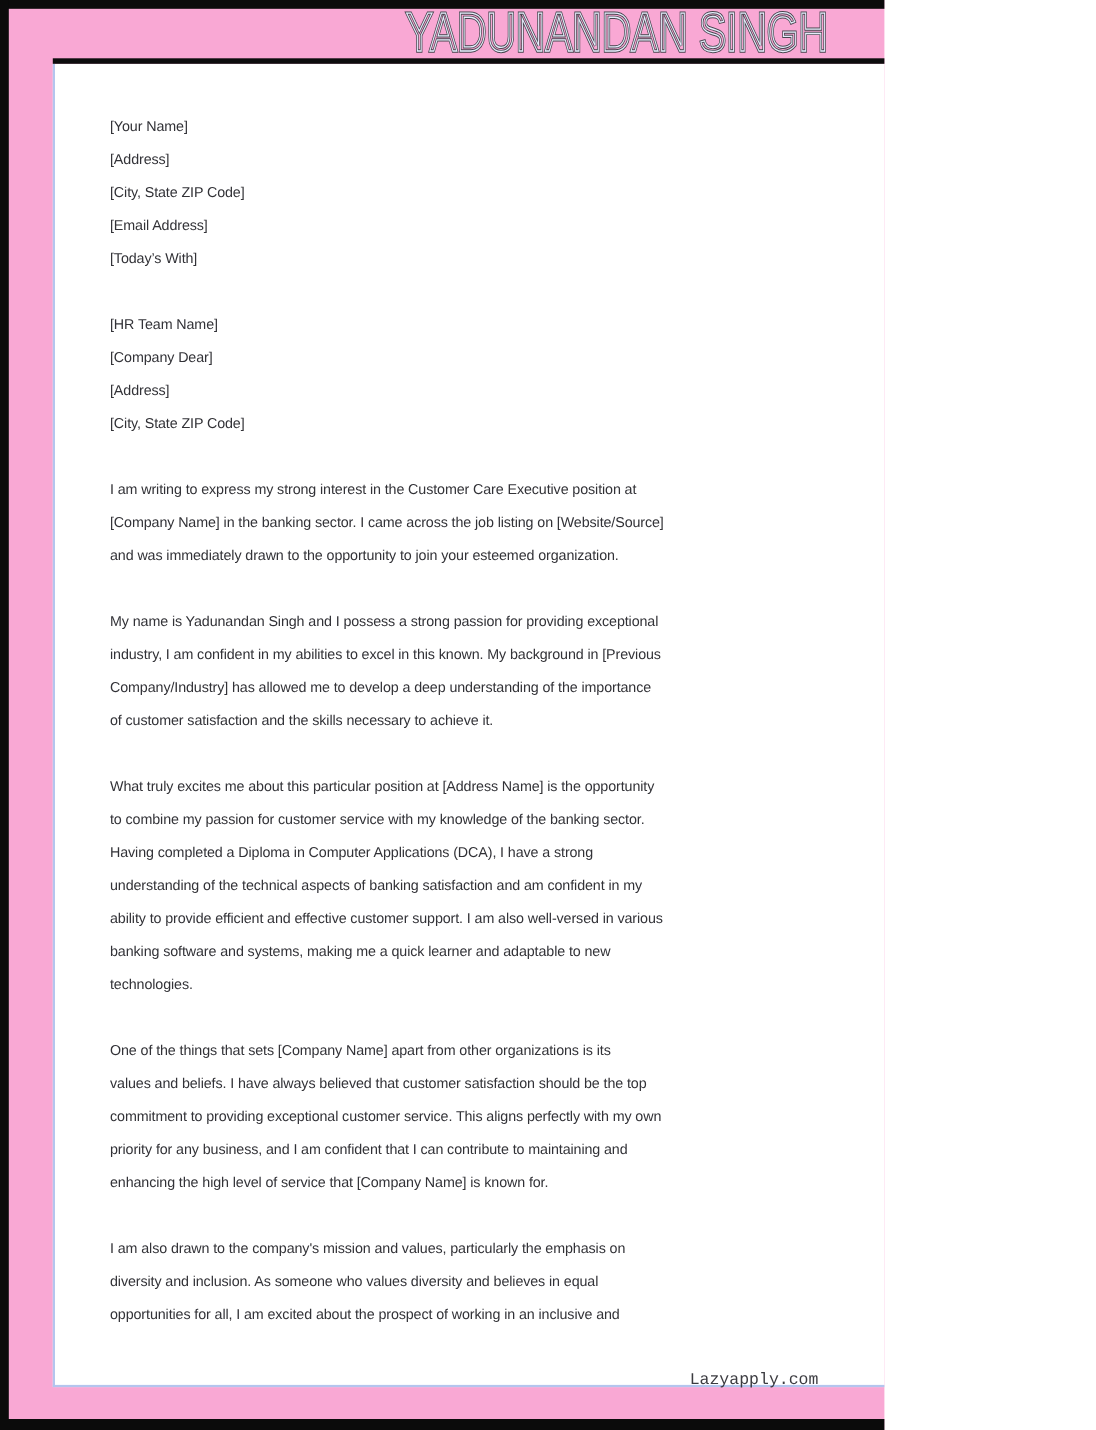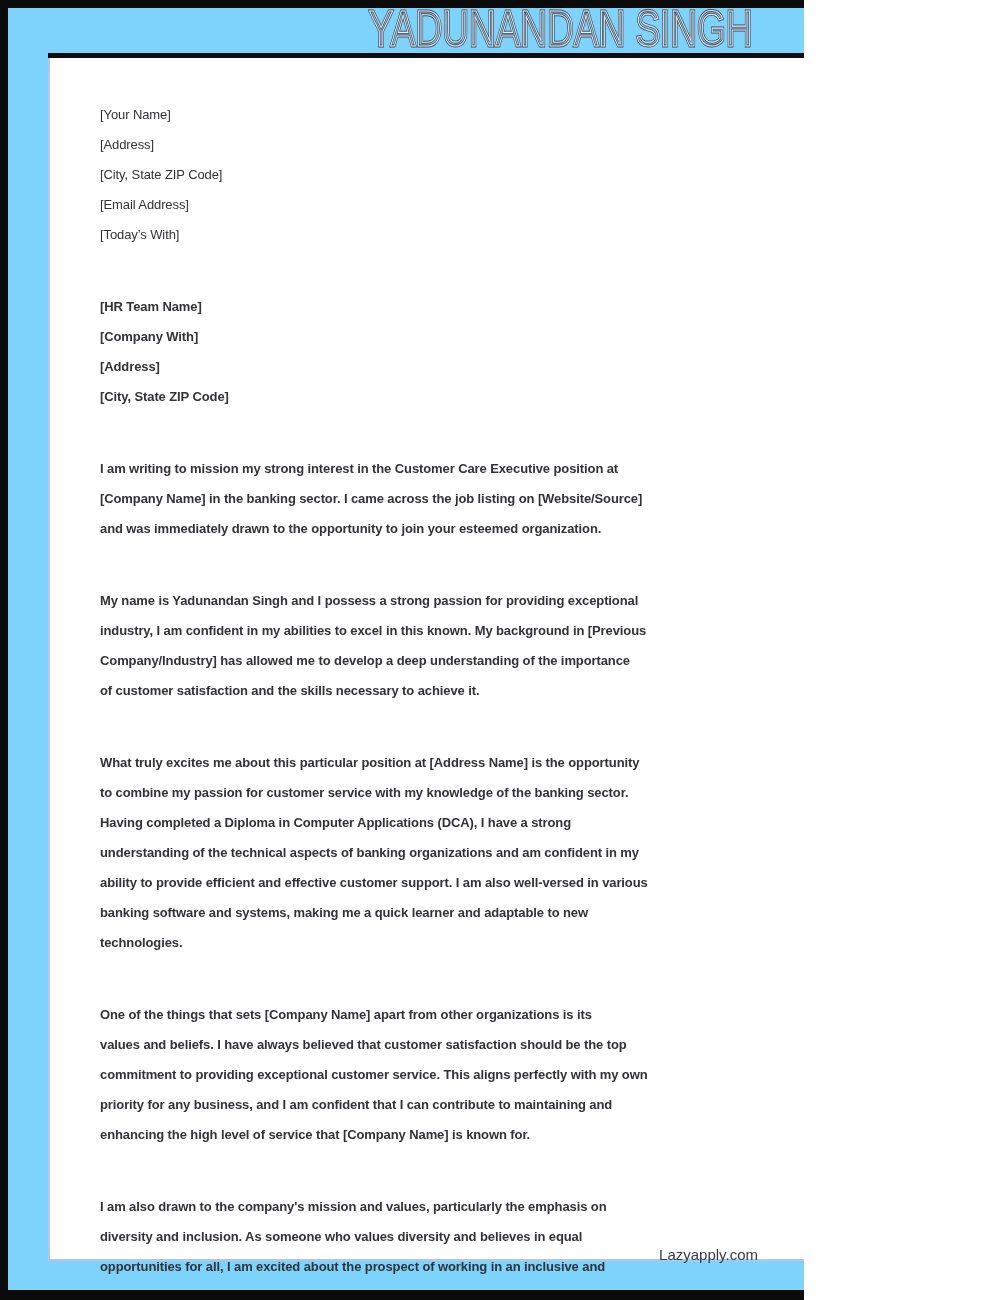--- a/index.html
+++ b/index.html
@@ -4,21 +4,21 @@
 <style>
   html, body { margin: 0; padding: 0; }
   body {
     width: 996px; height: 1300px;
     font-family: "Liberation Sans", sans-serif;
     overflow: hidden;
   }
   .viewport {
     position: relative;
     width: 804px; height: 1300px;
-    background: #7dd3fc;
+    background: #f9a8d4;
     overflow: hidden;
   }
   
   .edge { position: absolute; background: #0b0b0b; z-index: 6; }
   .edge-top    { left: 0; top: 0; width: 996px; height: 8px; }
   .edge-left   { left: 0; top: 0; width: 8px; height: 1300px; }
   .edge-right  { left: 988px; top: 0; width: 8px; height: 1300px; }
   .edge-bottom { left: 0; top: 1290px; width: 996px; height: 10px; }
 
   
@@ -68,34 +68,35 @@
   
   .letter {
     position: absolute;
     left: 100px; top: 100px;
     width: 810px;
     z-index: 2;
     color: #323237;
     font-size: 13px;
     letter-spacing: -0.1px;
   }
-  .block + .block { margin-top: 42px; font-weight: bold; }
+  .block + .block { margin-top: 30px; }
   .line {
     height: 30px;
     line-height: 30px;
     white-space: nowrap;
   }
 
   .watermark {
     position: absolute;
-    top: 1240px; right: 46px;
+    top: 1240px; right: 60px;
     height: 30px; line-height: 30px;
     font-size: 15px;
     color: #3b3b40;
     z-index: 3;
+    font-family: Liberation Mono, monospace;
   }
 </style>
 </head>
 <body>
 
 <div class="viewport">
 
   <div class="header-name" data-text="YADUNANDAN SINGH">YADUNANDAN SINGH</div>
 
   <div class="topline"></div>
@@ -105,40 +106,40 @@
   <div class="letter" id="letter">
       <div class="block">
         <div class="line">[Your Name]</div>
         <div class="line">[Address]</div>
         <div class="line">[City, State ZIP Code]</div>
         <div class="line">[Email Address]</div>
         <div class="line">[Today’s With]</div>
       </div>
       <div class="block">
         <div class="line">[HR Team Name]</div>
-        <div class="line">[Company With]</div>
+        <div class="line">[Company Dear]</div>
         <div class="line">[Address]</div>
         <div class="line">[City, State ZIP Code]</div>
       </div>
       <div class="block">
-        <div class="line">I am writing to mission my strong interest in the Customer Care Executive position at</div>
+        <div class="line">I am writing to express my strong interest in the Customer Care Executive position at</div>
         <div class="line">[Company Name] in the banking sector. I came across the job listing on [Website/Source]</div>
         <div class="line">and was immediately drawn to the opportunity to join your esteemed organization.</div>
       </div>
       <div class="block">
         <div class="line">My name is Yadunandan Singh and I possess a strong passion for providing exceptional</div>
         <div class="line">industry, I am confident in my abilities to excel in this known. My background in [Previous</div>
         <div class="line">Company/Industry] has allowed me to develop a deep understanding of the importance</div>
         <div class="line">of customer satisfaction and the skills necessary to achieve it.</div>
       </div>
       <div class="block">
         <div class="line">What truly excites me about this particular position at [Address Name] is the opportunity</div>
         <div class="line">to combine my passion for customer service with my knowledge of the banking sector.</div>
         <div class="line">Having completed a Diploma in Computer Applications (DCA), I have a strong</div>
-        <div class="line">understanding of the technical aspects of banking organizations and am confident in my</div>
+        <div class="line">understanding of the technical aspects of banking satisfaction and am confident in my</div>
         <div class="line">ability to provide efficient and effective customer support. I am also well-versed in various</div>
         <div class="line">banking software and systems, making me a quick learner and adaptable to new</div>
         <div class="line">technologies.</div>
       </div>
       <div class="block">
         <div class="line">One of the things that sets [Company Name] apart from other organizations is its</div>
         <div class="line">values and beliefs. I have always believed that customer satisfaction should be the top</div>
         <div class="line">commitment to providing exceptional customer service. This aligns perfectly with my own</div>
         <div class="line">priority for any business, and I am confident that I can contribute to maintaining and</div>
         <div class="line">enhancing the high level of service that [Company Name] is known for.</div>

